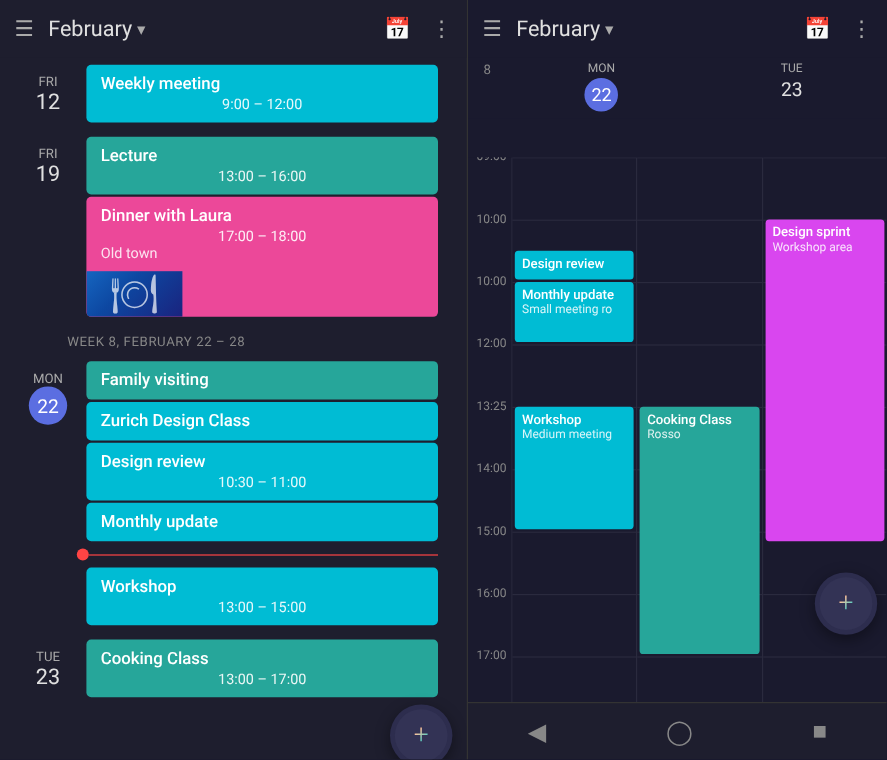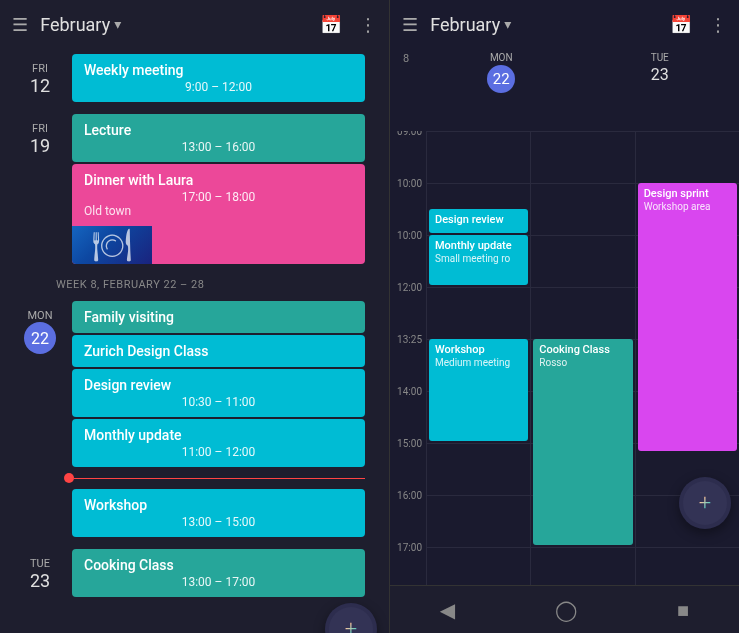--- a/index.html
+++ b/index.html
@@ -383,21 +383,20 @@
           </div>
           <div class="event-cyan">
             <div class="event-title">Zurich Design Class</div>
           </div>
           <div class="event-cyan">
             <div class="event-title">Design review</div>
             <div class="event-time">10:30 – 11:00</div>
           </div>
           <div class="event-cyan">
             <div class="event-title">Monthly update</div>
-            <div class="event-time">11:00 – 12:00</div>
           </div>
 
           <div style="display:flex;align-items:center;padding:2px 0;">
             <div class="now-dot" style="margin-left:0;"></div>
             <div style="flex:1;height:1px;background:#ff4444;margin-right:8px;"></div>
           </div>
           <div class="event-cyan">
             <div class="event-title">Workshop</div>
             <div class="event-time">13:00 – 15:00</div>
           </div>

